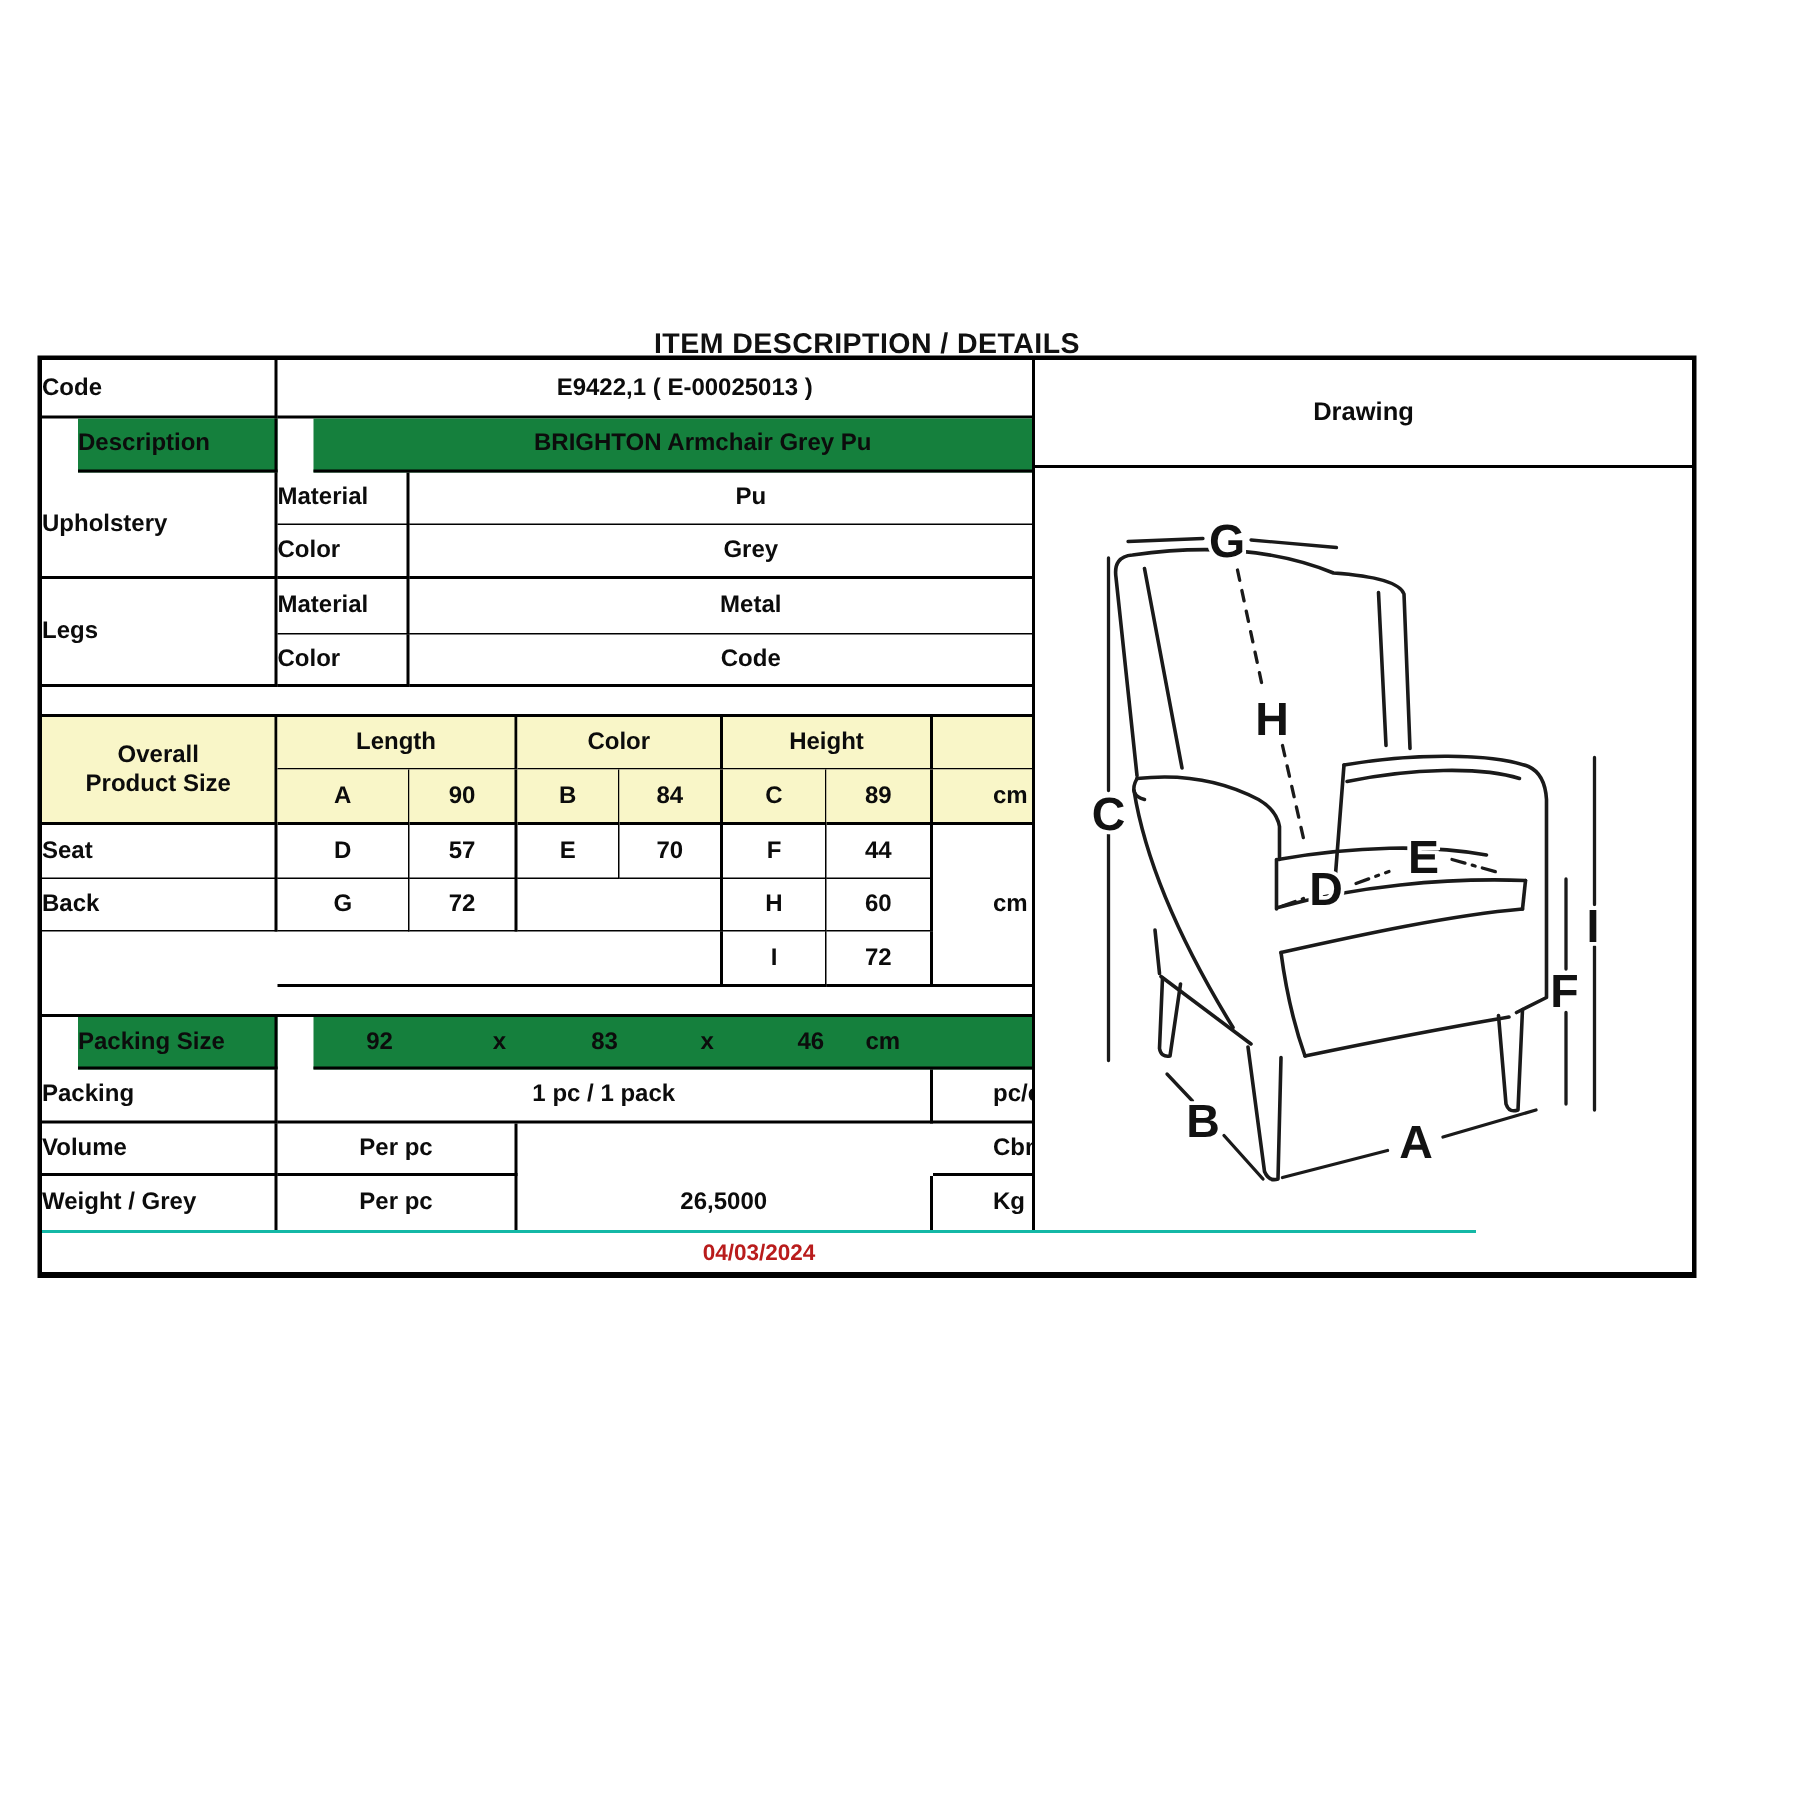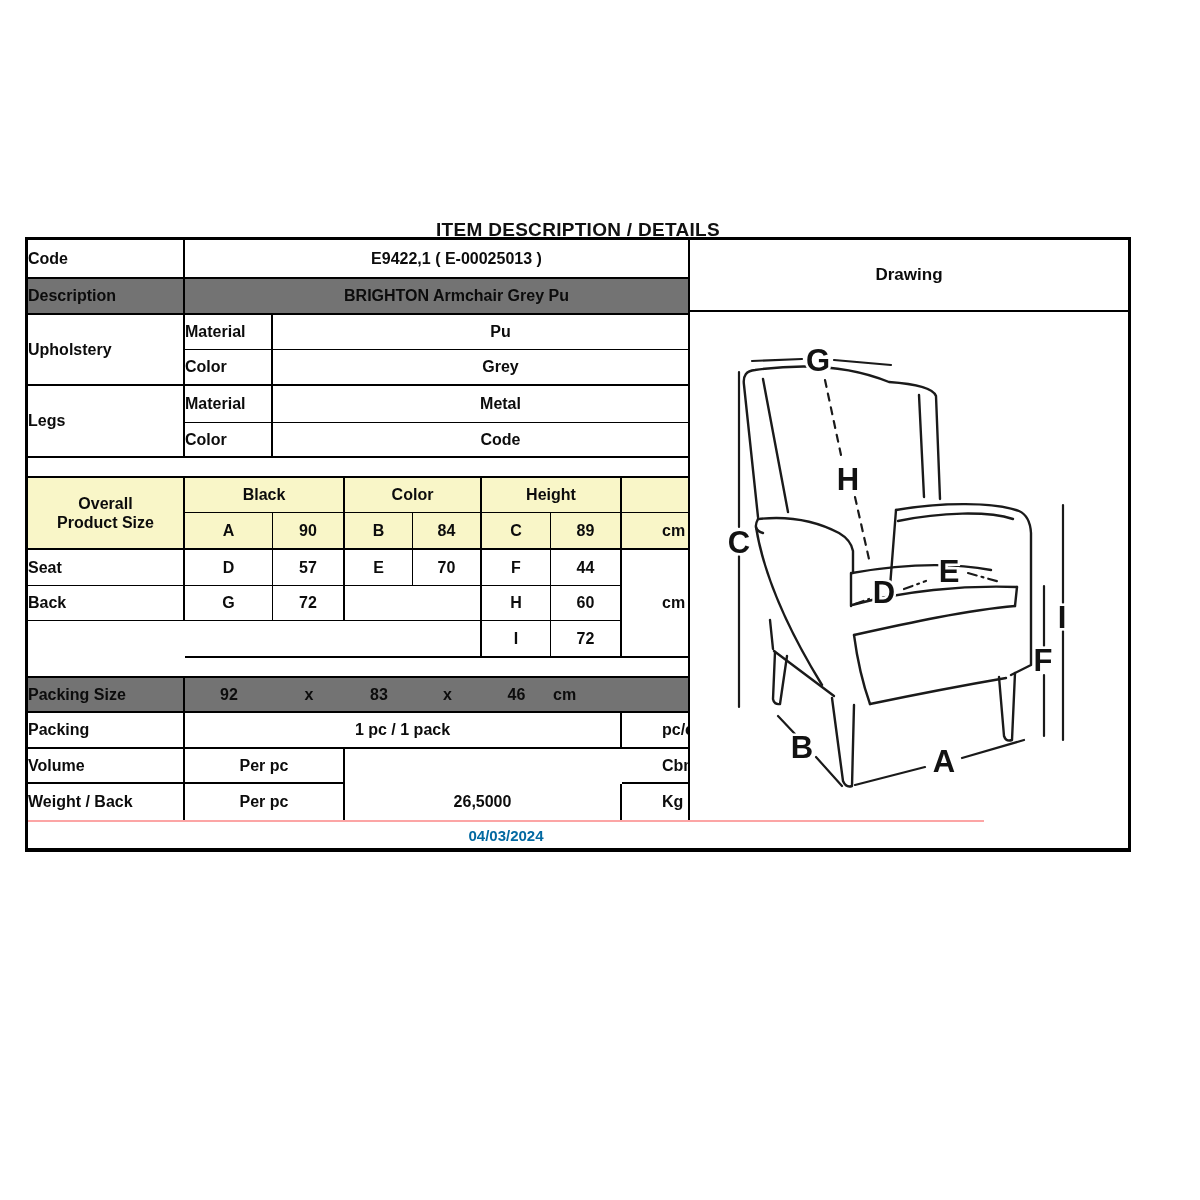--- a/index.html
+++ b/index.html
@@ -18,38 +18,38 @@
             grid-template-columns:157px 88px 72px 68px 69px 69px 71px 66px;
             grid-template-rows:39px 36px 35px 36px 37px 35px 20px 35px 37px 36px 35px 37px 20px 35px 36px 35px 36px; }
   .c { border-right:2px solid #000; border-bottom:2px solid #000;
        display:flex; align-items:center; justify-content:center;
        font-size:16px; font-weight:bold; color:#0c0c0c; overflow:hidden; white-space:nowrap; }
   .al { justify-content:flex-start; padding-left:0; }
   .au { justify-content:flex-start; padding-left:4px; }
   .br0 { border-right:none;padding-left:40px; } .bb0 { border-bottom:none; }
   .br1 { border-right-width:1px; } .bb1 { border-bottom-width:1px; }
   .yellow { background:#f9f6c8; }
-  .grey { background:#737373; }
+  .grey { background:#15803d;margin-left:24px; }
   .twoline { flex-direction:column; line-height:19px; justify-content:center; text-align:center; }
 
   #psgrid { display:grid; grid-template-columns:88px 72px 68px 69px 69px 71px 66px; width:100%; height:100%; }
   #psgrid > div { display:flex; align-items:center; justify-content:center; font-size:16px; font-weight:bold; }
   #psgrid > .au { justify-content:flex-start; padding-left:2px; }
 
   
   #rpanel { position:absolute; left:660px; top:0; width:440px; height:580px; border-left:2px solid #000; }
   #dheader { position:absolute; left:0; top:0; width:438px; height:72px; border-bottom:2px solid #000;
              display:flex; align-items:center; justify-content:center; font-size:17px; font-weight:bold; color:#0c0c0c; }
   #dwgsvg { position:absolute; left:0; top:74px; }
   .dimtxt { font-family:"Liberation Sans", sans-serif; font-size:31px; font-weight:bold; fill:#121212;
             text-anchor:middle; paint-order:stroke; stroke:#ffffff; stroke-width:5px; }
 
   
-  #datestrip { position:absolute; left:0; top:580px; width:956px; height:28px; border-top:2px solid #fca5a5;
-               display:flex; align-items:center; justify-content:center; font-size:15px; font-weight:bold; color:#0369a1; }
+  #datestrip { position:absolute; left:0; top:580px; width:956px; height:28px; border-top:2px solid #14b8a6;
+               display:flex; align-items:center; justify-content:center; font-size:15px; font-weight:bold; color:#b91c1c; }
 </style>
 </head>
 <body>
 
 <div id="page">
 
   <div id="title">ITEM DESCRIPTION / DETAILS</div>
 
   <div id="sheet">
 
@@ -72,21 +72,21 @@
       <div class="c br0 bb1" style="grid-column:3/9;grid-row:5">Metal</div>
       <div class="c al" style="grid-column:2;grid-row:6">Color</div>
       <div class="c br0" style="grid-column:3/9;grid-row:6">Code</div>
 
       <div class="c br0" style="grid-column:1/9;grid-row:7"></div>
 
       <div class="c yellow twoline" style="grid-column:1;grid-row:8/10">
         <span>Overall</span>
         <span>Product Size</span>
       </div>
-      <div class="c yellow bb1" style="grid-column:2/4;grid-row:8">Black</div>
+      <div class="c yellow bb1" style="grid-column:2/4;grid-row:8">Length</div>
       <div class="c yellow bb1" style="grid-column:4/6;grid-row:8">Color</div>
       <div class="c yellow bb1" style="grid-column:6/8;grid-row:8">Height</div>
       <div class="c yellow br0 bb1" style="grid-column:8;grid-row:8"></div>
       <div class="c yellow br1" style="grid-column:2;grid-row:9">A</div>
       <div class="c yellow" style="grid-column:3;grid-row:9">90</div>
       <div class="c yellow br1" style="grid-column:4;grid-row:9">B</div>
       <div class="c yellow" style="grid-column:5;grid-row:9">84</div>
       <div class="c yellow br1" style="grid-column:6;grid-row:9">C</div>
       <div class="c yellow" style="grid-column:7;grid-row:9">89</div>
       <div class="c yellow br0 au" style="grid-column:8;grid-row:9">cm</div>
@@ -127,21 +127,21 @@
       </div>
 
       <div class="c al" style="grid-column:1;grid-row:15">Packing</div>
       <div class="c" style="grid-column:2/8;grid-row:15">1 pc / 1 pack</div>
       <div class="c br0 au" style="grid-column:8;grid-row:15">pc/ctn</div>
 
       <div class="c al" style="grid-column:1;grid-row:16">Volume</div>
       <div class="c" style="grid-column:2/4;grid-row:16">Per pc</div>
       <div class="c br0 au" style="grid-column:8;grid-row:16">Cbm</div>
 
-      <div class="c al bb0" style="grid-column:1;grid-row:17">Weight / Back</div>
+      <div class="c al bb0" style="grid-column:1;grid-row:17">Weight / Grey</div>
       <div class="c bb0" style="grid-column:2/4;grid-row:17">Per pc</div>
       <div class="c bb0" style="grid-column:4/8;grid-row:17">26,5000</div>
       <div class="c br0 bb0 au" style="grid-column:8;grid-row:17">Kg</div>
     </div>
 
     <div id="rpanel">
       <div id="dheader">Drawing</div>
       <svg id="dwgsvg" width="438" height="504" viewBox="687 311 438 504">
         <g stroke="#1a1a1a" stroke-width="2.4" fill="none" stroke-linecap="round" stroke-linejoin="round">
           <path d="M755,514 L741,382 Q739,368 752,367 Q830,356 886,379 Q929,382 933,393 L937,496"></path>

